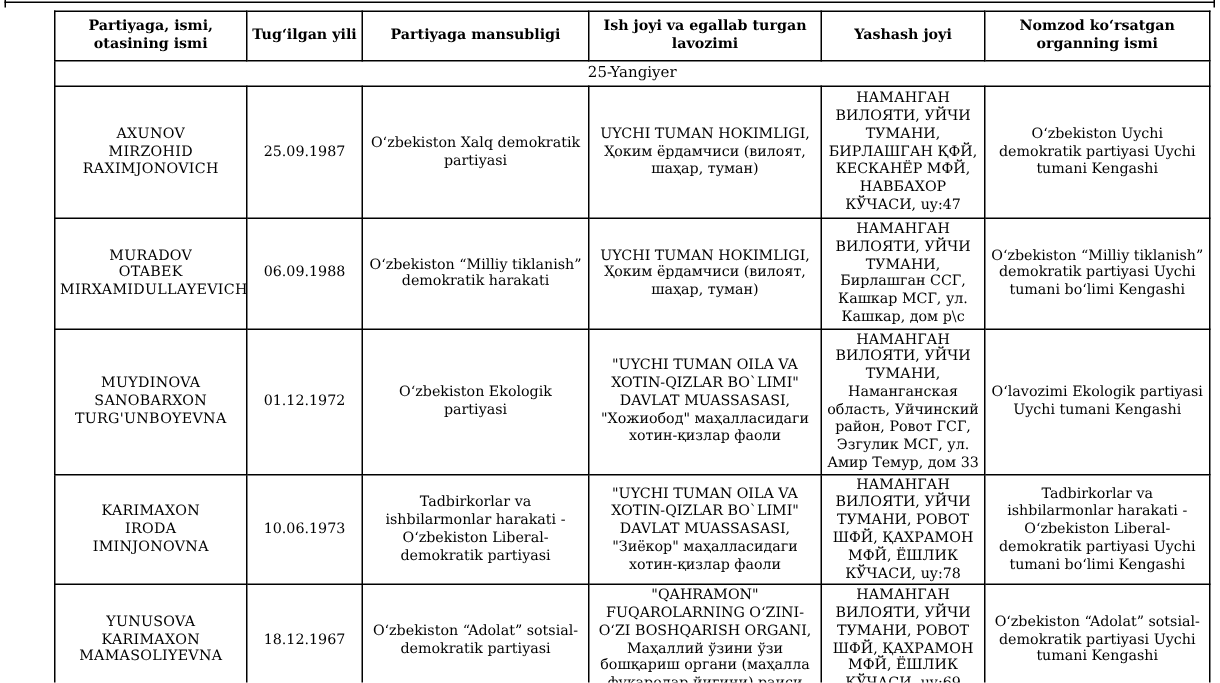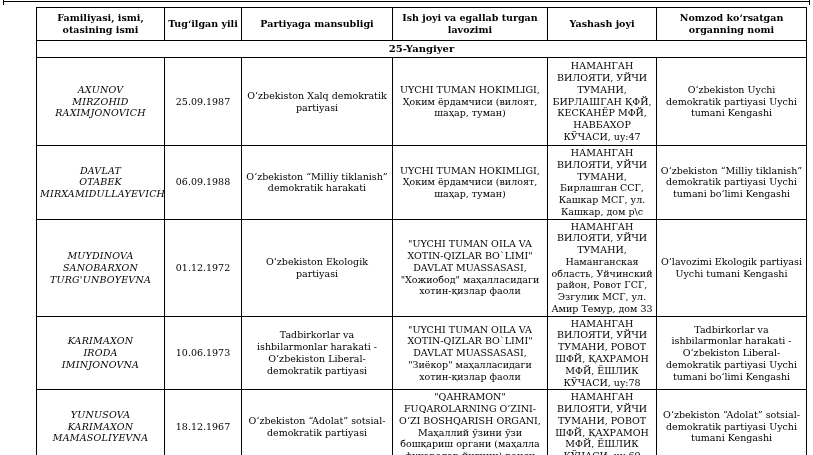--- a/index.html
+++ b/index.html
@@ -24,24 +24,24 @@
     padding:1px 3px;
   }
   table.main th {
     font-size:9.5px; font-weight:bold;
     white-space:pre-line; line-height:1.25;
   }
   table.main th.nw { white-space:nowrap; }
   table.main td {
     font-size:9.5px; line-height:1.24;
   }
-  td.name { white-space:pre-line; letter-spacing:0.2px;font-style:italic; }
+  td.name { white-space:pre-line; letter-spacing:0.2px; }
   tr.r-head { height:33px; }
   tr.r-sec  { height:17px; }
-  tr.r-sec td { font-weight:bold; font-size:10px; padding:0 2px; }
+  tr.r-sec td { font-weight:normal; font-size:10px; padding:0 2px; }
   tr.r1 { height:88px; }
   tr.r2 { height:73px; }
   tr.r3 { height:92px; }
   tr.r4 { height:73px; }
   tr.r5 { height:67px; }
 </style>
 </head>
 <body>
 
 <div class="top-rule"></div>
@@ -52,47 +52,47 @@
   <colgroup>
     <col style="width:128px">
       <col style="width:77px">
       <col style="width:151px">
     <col style="width:155px">
       <col style="width:109px">
       <col style="width:150px">
   </colgroup>
   <tbody>
       <tr class="r-head">
-    <th>Familiyasi, ismi,
+    <th>Partiyaga, ismi,
 otasining ismi</th>
     <th class="nw">Tug‘ilgan yili</th>
     <th>Partiyaga mansubligi</th>
     <th>Ish joyi va egallab turgan
 lavozimi</th>
     <th>Yashash joyi</th>
     <th>Nomzod ko‘rsatgan
-organning nomi</th>
+organning ismi</th>
   </tr>
   <tr class="r-sec">
     <td colspan="6">25-Yangiyer</td>
   </tr>
 
   <tr class="r1">
     <td class="name">AXUNOV
 MIRZOHID
 RAXIMJONOVICH</td>
     <td>25.09.1987</td>
     <td>O‘zbekiston Xalq demokratik partiyasi</td>
     <td>UYCHI TUMAN HOKIMLIGI, Ҳоким ёрдамчиси (вилоят, шаҳар, туман)</td>
     <td>НАМАНГАН ВИЛОЯТИ, УЙЧИ ТУМАНИ, БИРЛАШГАН ҚФЙ, КЕСКАНЁР МФЙ, НАВБАХОР КЎЧАСИ, uy:47</td>
     <td>O‘zbekiston Uychi demokratik partiyasi Uychi tumani Kengashi</td>
   </tr>
 
   <tr class="r2">
-    <td class="name">DAVLAT
+    <td class="name">MURADOV
 OTABEK
 MIRXAMIDULLAYEVICH</td>
     <td>06.09.1988</td>
     <td>O‘zbekiston “Milliy tiklanish” demokratik harakati</td>
     <td>UYCHI TUMAN HOKIMLIGI, Ҳоким ёрдамчиси (вилоят, шаҳар, туман)</td>
     <td>НАМАНГАН ВИЛОЯТИ, УЙЧИ ТУМАНИ, Бирлашган ССГ, Кашкар МСГ, ул. Кашкар, дом р\с</td>
     <td>O‘zbekiston “Milliy tiklanish” demokratik partiyasi Uychi tumani bo‘limi Kengashi</td>
   </tr>
 
   <tr class="r3">

